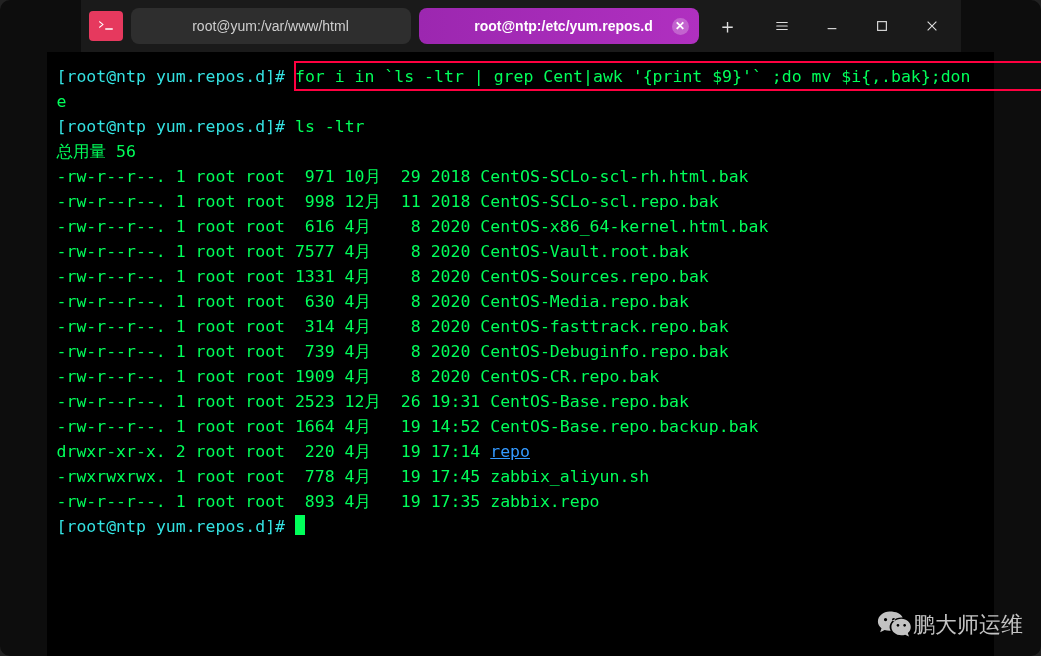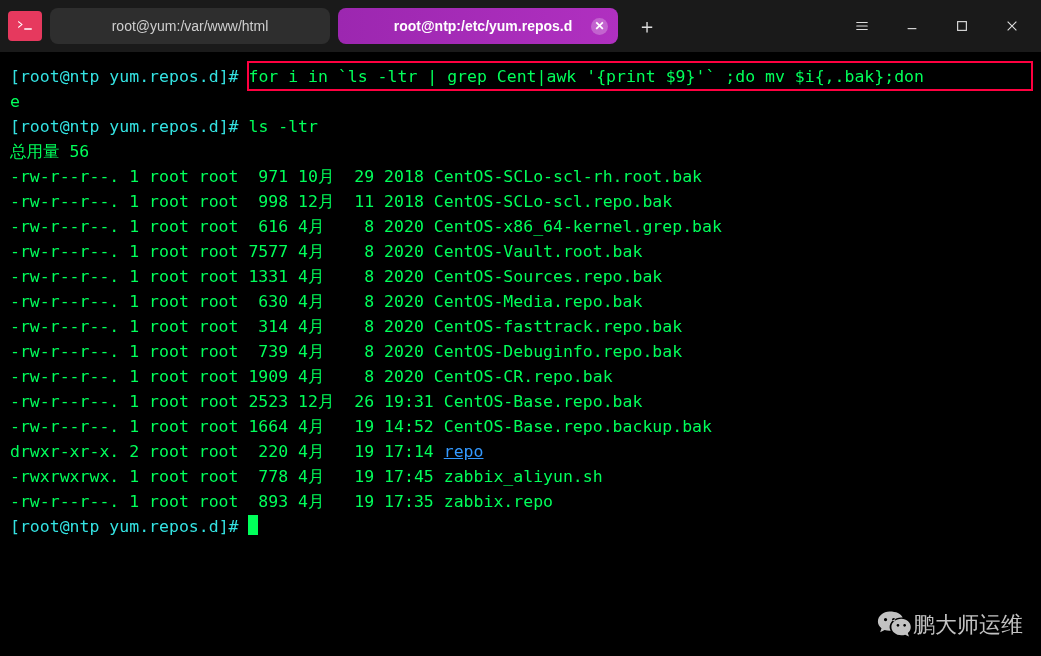--- a/index.html
+++ b/index.html
@@ -1,17 +1,17 @@
 <!DOCTYPE html>
 <html><head>
 <meta charset="utf-8">
 <style>
   * { margin: 0; padding: 0; box-sizing: border-box; }
   html, body { width: 1041px; height: 656px; background: #222; font-family: "DejaVu Sans Mono", Consolas, monospace; overflow: hidden; }
-  .window { width: 1041px; height: 656px; background: #0d0d0d; display: flex; flex-direction: column; border-radius: 0; overflow: hidden; position: relative; }
+  .window { width: 1041px; height: 656px; background: #0d0d0d; display: flex; flex-direction: column; border-radius: 10px; overflow: hidden; position: relative; align-items: center; }
   
   .titlebar { height: 52px; background: #1a1a1a; display: flex; align-items: center; padding: 0 8px; gap: 8px; }
   .app-icon { width: 34px; height: 30px; background: #e6395e; border-radius: 4px; display: flex; align-items: center; justify-content: center; color: #fff; font-size: 16px; font-weight: bold; }
   .app-icon svg { width: 18px; height: 18px; fill: #fff; }
   .tab { height: 36px; border-radius: 8px; padding: 0 14px; display: flex; align-items: center; gap: 10px; font-family: "Segoe UI", Arial, sans-serif; font-size: 14px; color: #ddd; cursor: pointer; }
   .tab.inactive { background: #2e2e2e; color: #cfcfcf; width: 280px; justify-content: center;}
   .tab.active { background: #a020d0; background: linear-gradient(90deg,#9c27b0,#b030c0); color: #fff; font-weight: 600; width: 280px; justify-content: center; position: relative; padding-left: 24px;}
   .tab.active .close-x { position: absolute; right: 10px; width: 17px; height: 17px; border-radius: 50%; background: rgba(255,255,255,0.25); color:#fff; font-size: 12px; display:flex; align-items:center; justify-content:center;}
   .win-btn { width: 42px; height: 32px; display: flex; align-items: center; justify-content: center; color: #ddd; cursor: pointer; }
   .win-btn svg { width: 14px; height: 14px; stroke: #ddd; fill: none; stroke-width: 1.3; }
@@ -68,23 +68,23 @@
       <svg viewBox="0 0 16 16">
           <path d="M3 3l10 10M13 3L3 13"></path>
         </svg>
     </div>
   </div>
 
   <div class="term"><div class="hl-box" style="left:247px;top:9px;width:786px;height:30px;"></div><span class="cyan">[</span><span class="cyan">root@ntp</span><span class="cyan"> </span><span class="cyan">yum.repos.d</span><span class="cyan">]</span><span class="cyan">#</span><span> </span><span class="green">for i in `ls -ltr | grep Cent|awk '{print $9}'` ;do mv $i{,.bak};don</span>
 <span class="green">e</span>
 <span class="cyan">[</span><span class="cyan">root@ntp</span><span class="cyan"> </span><span class="cyan">yum.repos.d</span><span class="cyan">]</span><span class="cyan">#</span><span> </span><span class="green">ls -ltr</span>
 <span class="green">总用量 56</span>
-<div id="file-lines"><span class="green">-rw-r--r--. 1 root root  971 10月  29 2018 </span><span class="green">CentOS-SCLo-scl-rh.root.bak</span>
+<div id="file-lines"><span class="green">-rw-r--r--. 1 root root  971 10月  29 2018 </span><span class="green">CentOS-SCLo-scl-rh.html.bak</span>
 <span class="green">-rw-r--r--. 1 root root  998 12月  11 2018 </span><span class="green">CentOS-SCLo-scl.repo.bak</span>
-<span class="green">-rw-r--r--. 1 root root  616 4月    8 2020 </span><span class="green">CentOS-x86_64-kernel.grep.bak</span>
+<span class="green">-rw-r--r--. 1 root root  616 4月    8 2020 </span><span class="green">CentOS-x86_64-kernel.html.bak</span>
 <span class="green">-rw-r--r--. 1 root root 7577 4月    8 2020 </span><span class="green">CentOS-Vault.root.bak</span>
 <span class="green">-rw-r--r--. 1 root root 1331 4月    8 2020 </span><span class="green">CentOS-Sources.repo.bak</span>
 <span class="green">-rw-r--r--. 1 root root  630 4月    8 2020 </span><span class="green">CentOS-Media.repo.bak</span>
 <span class="green">-rw-r--r--. 1 root root  314 4月    8 2020 </span><span class="green">CentOS-fasttrack.repo.bak</span>
 <span class="green">-rw-r--r--. 1 root root  739 4月    8 2020 </span><span class="green">CentOS-Debuginfo.repo.bak</span>
 <span class="green">-rw-r--r--. 1 root root 1909 4月    8 2020 </span><span class="green">CentOS-CR.repo.bak</span>
 <span class="green">-rw-r--r--. 1 root root 2523 12月  26 19:31 </span><span class="green">CentOS-Base.repo.bak</span>
 <span class="green">-rw-r--r--. 1 root root 1664 4月   19 14:52 </span><span class="green">CentOS-Base.repo.backup.bak</span>
 <span class="green">drwxr-xr-x. 2 root root  220 4月   19 17:14 </span><span class="blue">repo</span>
 <span class="green">-rwxrwxrwx. 1 root root  778 4月   19 17:45 </span><span class="green">zabbix_aliyun.sh</span>

